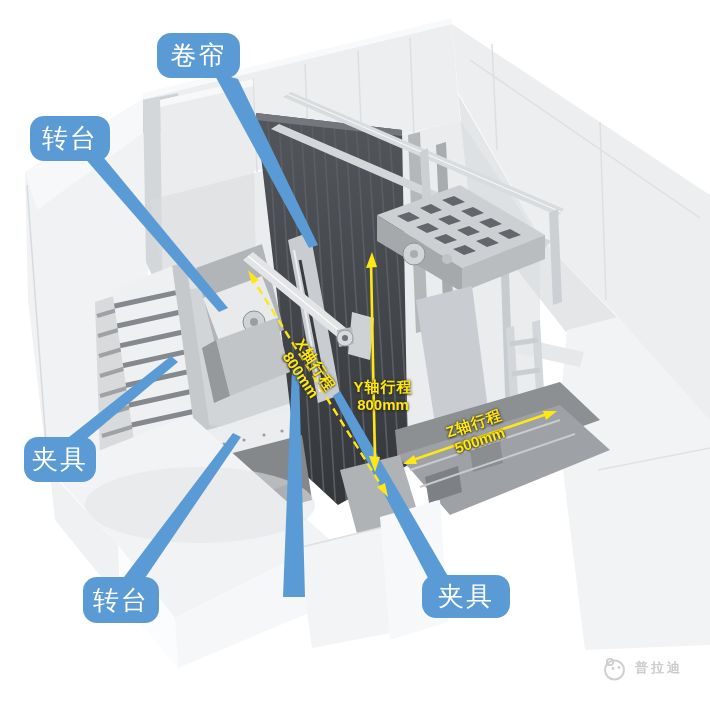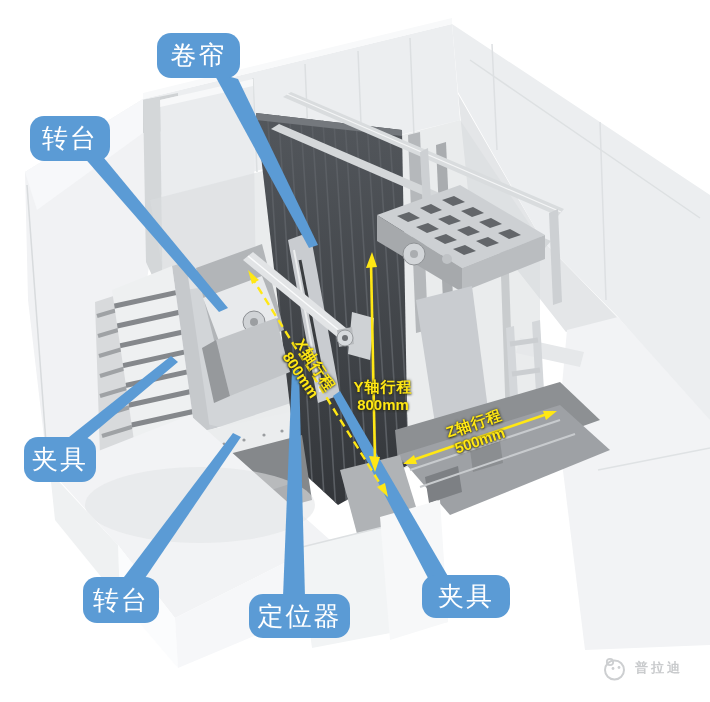--- a/index.html
+++ b/index.html
@@ -288,23 +288,20 @@
   </div>
   <div class="callout co-zhuantai-upper">
     <span>转台</span>
   </div>
   <div class="callout co-jiaju-left">
     <span>夹具</span>
   </div>
   <div class="callout co-zhuantai-lower">
     <span>转台</span>
   </div>
-  <div class="callout co-dingweiqi">
-    <span>定位器</span>
-  </div>
   <div class="callout co-jiaju-right">
     <span>夹具</span>
   </div>
 
   <div class="logo">
     <svg class="mascot" viewBox="0 0 27 27">
       <circle cx="13.5" cy="15" r="9.5" fill="none" stroke="#cdcfd1" stroke-width="2"></circle>
       <circle cx="9" cy="7" r="3.2" fill="none" stroke="#cdcfd1" stroke-width="1.8"></circle>
       <circle cx="12" cy="13.5" r="1.4" fill="#cdcfd1"></circle>
       <circle cx="18" cy="12.5" r="1.4" fill="#cdcfd1"></circle>

